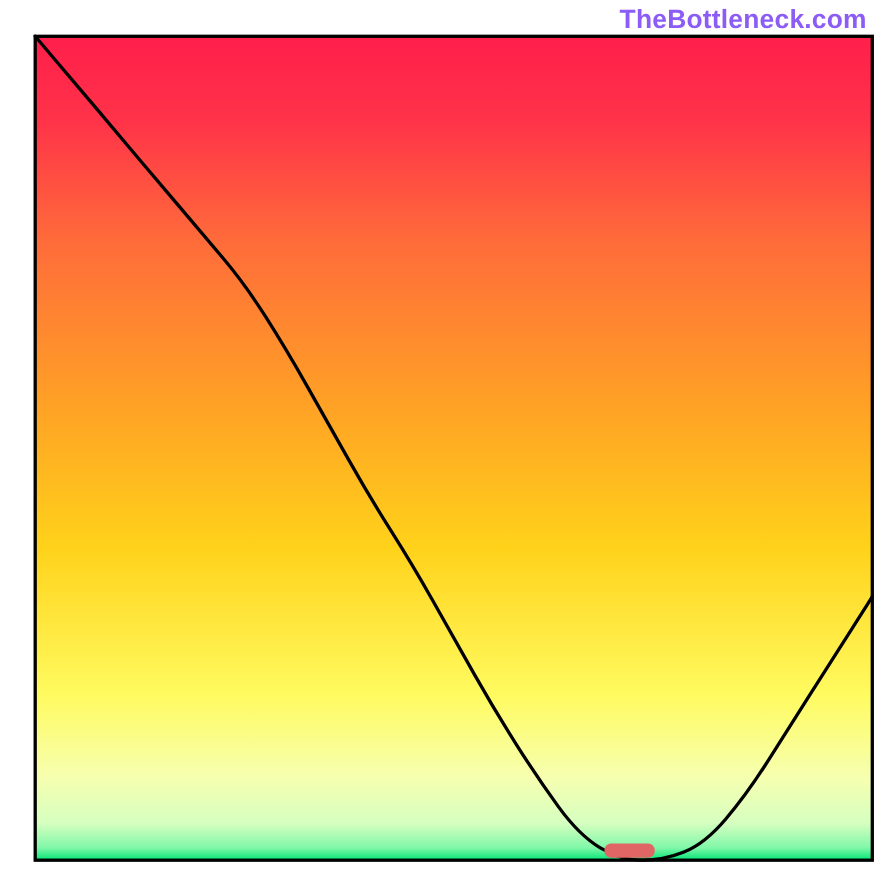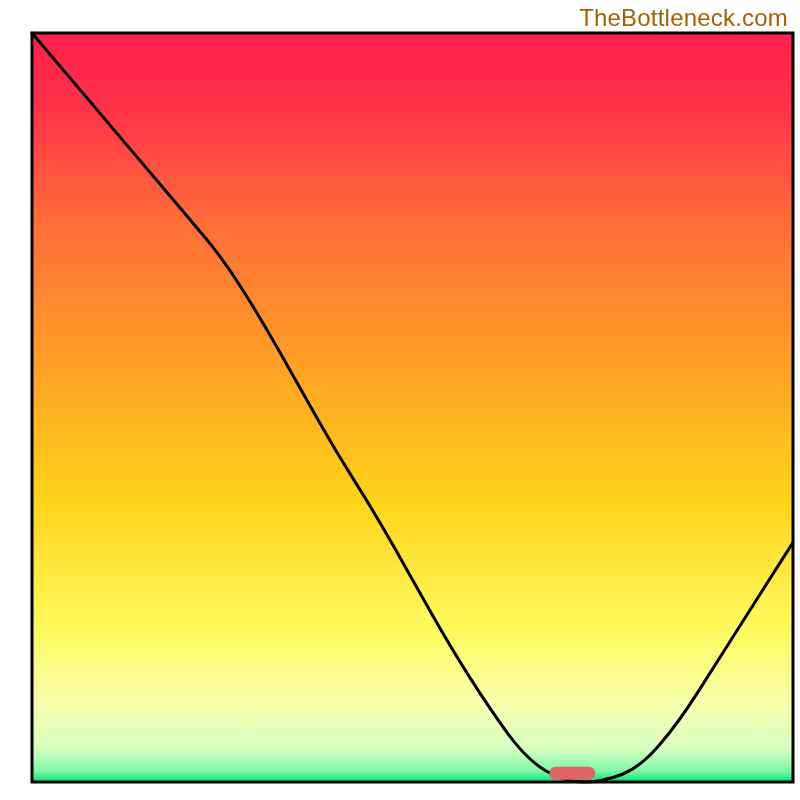--- a/index.html
+++ b/index.html
@@ -12,23 +12,23 @@
   }
   .stage {
     position: relative;
     width: 800px;
     height: 800px;
   }
   .watermark {
     position: absolute;
     top: 4px;
     right: 12px;
-    color: #a16207;
+    color: #8b5cf6;
     font-size: 24px;
-    font-weight: 400;
+    font-weight: 700;
     letter-spacing: 0.2px;
     z-index: 10;
   }
   svg {
     position: absolute;
     inset: 0;
   }
   .frame-rect {
     fill: none;
     stroke: #000000;

